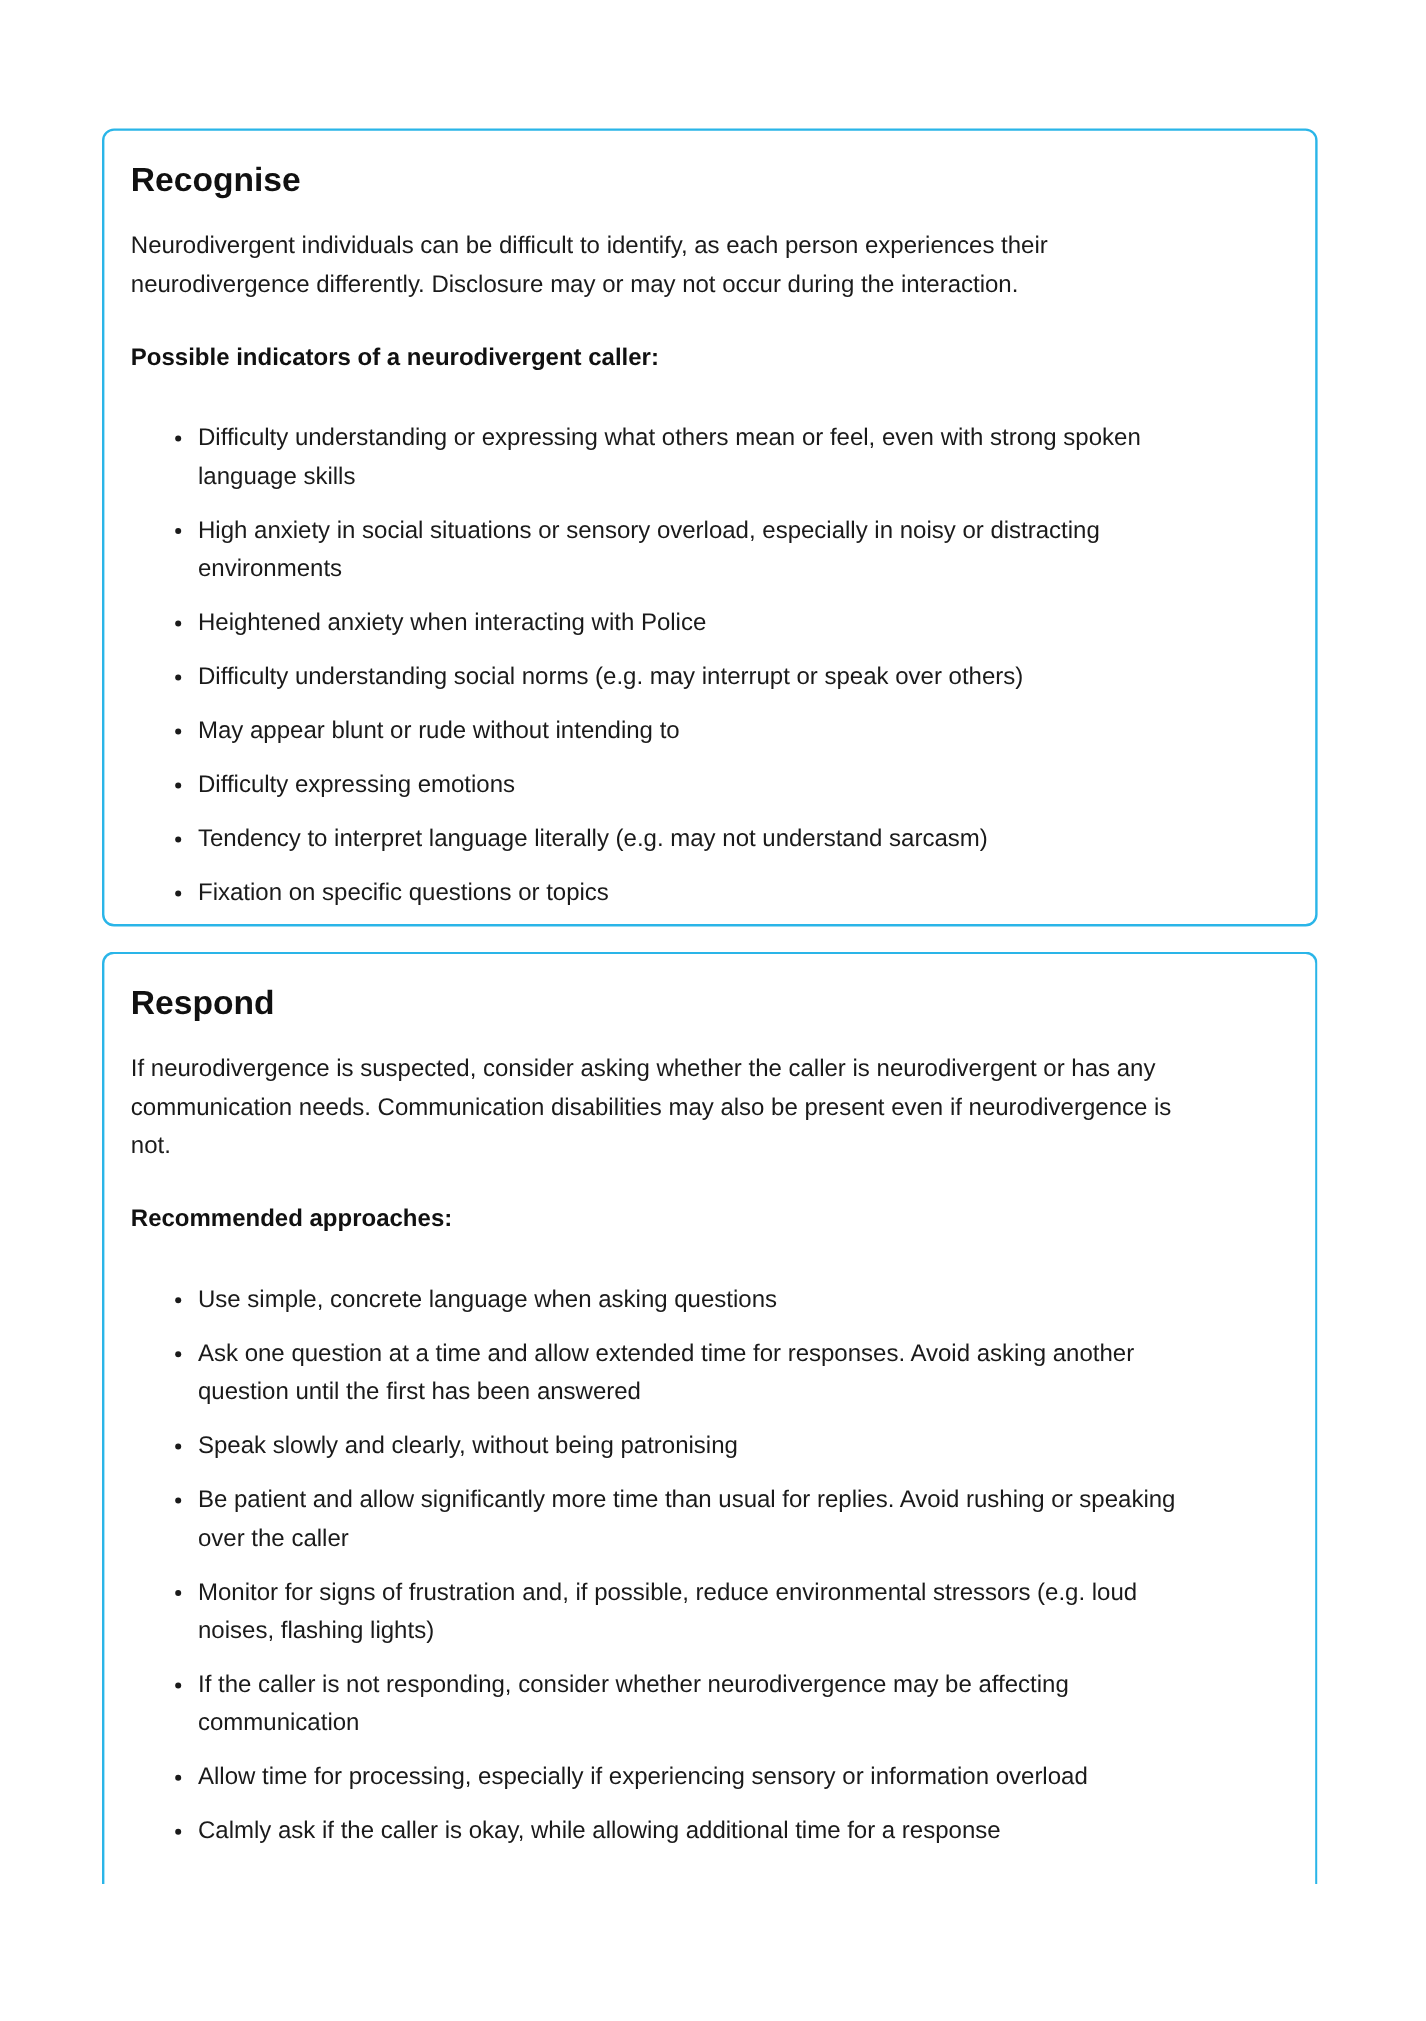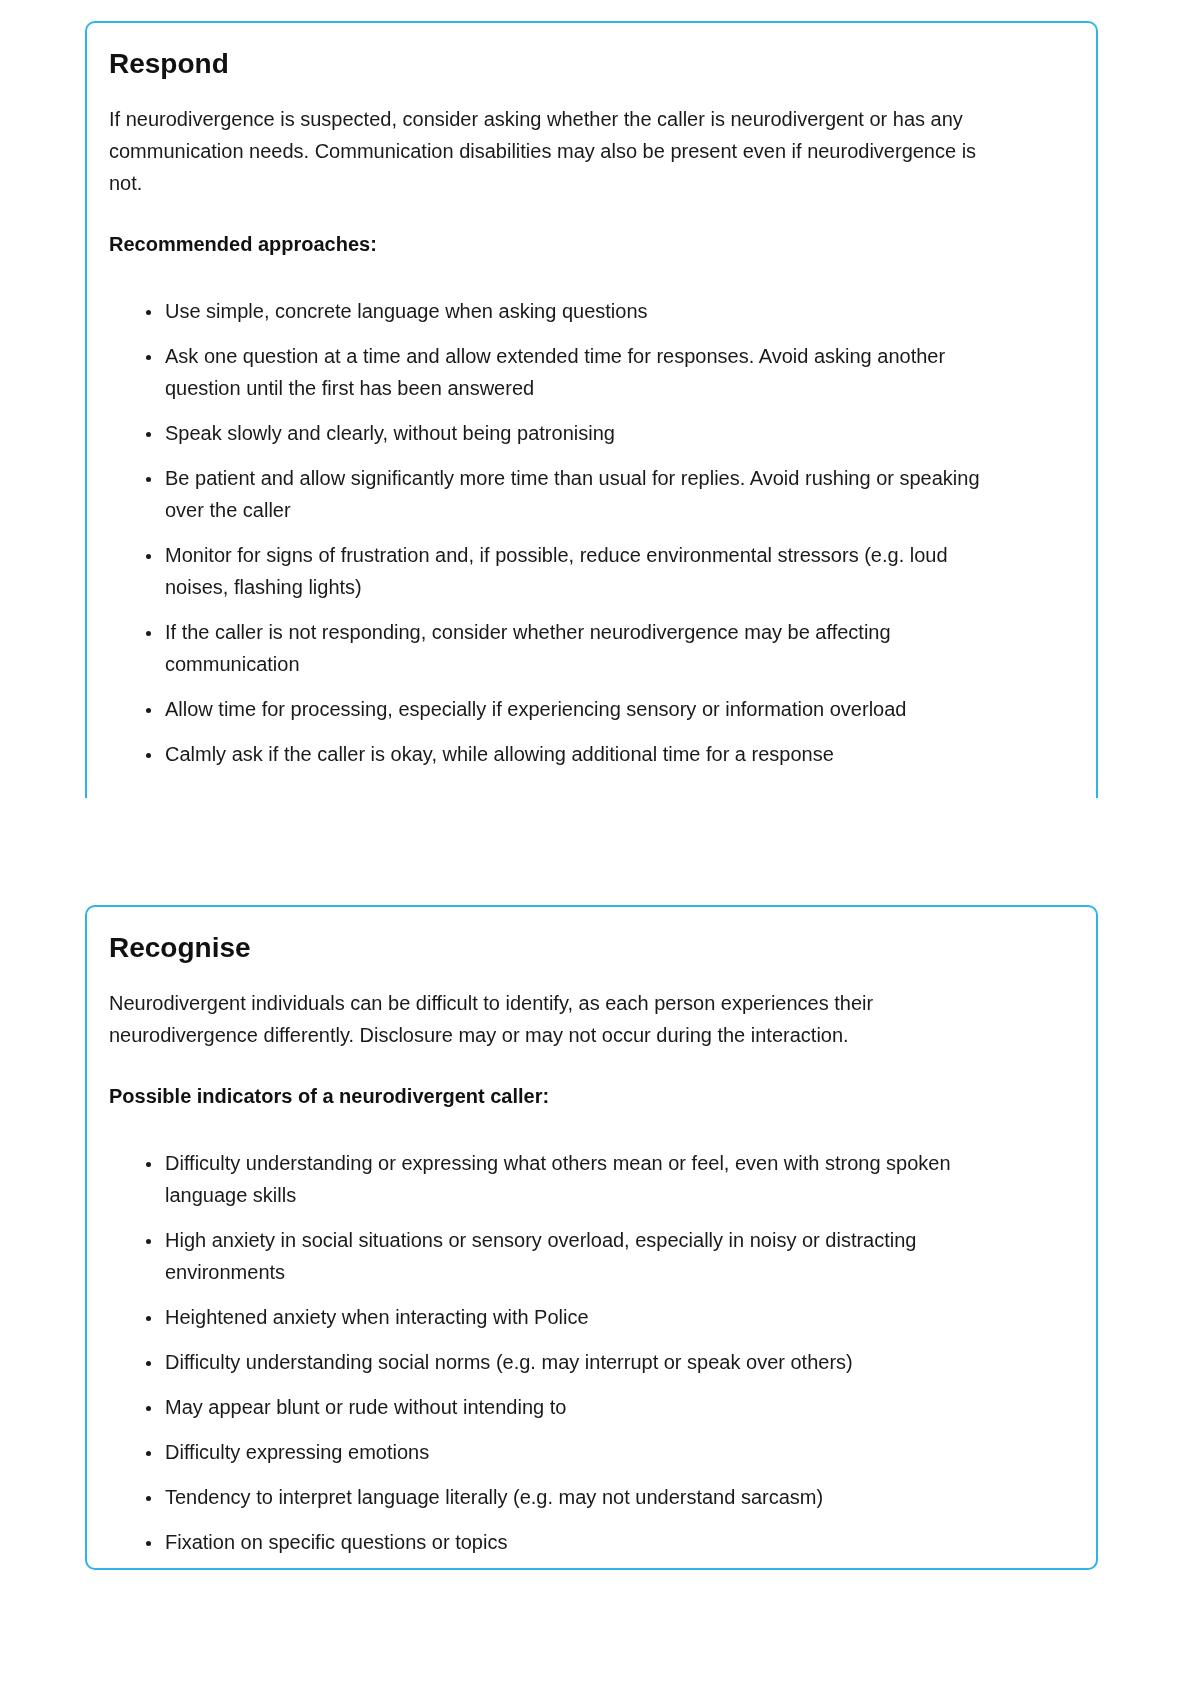--- a/index.html
+++ b/index.html
@@ -73,45 +73,45 @@
   .card ul.bullets li::marker {
     font-size: 17px;
     color: #1a1a1a;
   }
 </style>
 </head>
 <body>
 
 <div class="page">
 
+  <section class="card first">
+    <h2>Recognise</h2>
+    <p class="intro">Neurodivergent individuals can be difficult to identify, as each person experiences their neurodivergence differently. Disclosure may or may not occur during the interaction.</p>
+    <h3 class="subheading">Possible indicators of a neurodivergent caller:</h3>
+    <ul class="bullets">
+        <li>Difficulty understanding or expressing what others mean or feel, even with strong spoken language skills</li>
+        <li>High anxiety in social situations or sensory overload, especially in noisy or distracting environments</li>
+        <li>Heightened anxiety when interacting with Police</li>
+        <li>Difficulty understanding social norms (e.g. may interrupt or speak over others)</li>
+        <li>May appear blunt or rude without intending to</li>
+        <li>Difficulty expressing emotions</li>
+        <li>Tendency to interpret language literally (e.g. may not understand sarcasm)</li>
+        <li>Fixation on specific questions or topics</li>
+      </ul>
+  </section>
+
   <section class="card second">
     <h2>Respond</h2>
     <p class="intro">If neurodivergence is suspected, consider asking whether the caller is neurodivergent or has any communication needs. Communication disabilities may also be present even if neurodivergence is not.</p>
     <h3 class="subheading">Recommended approaches:</h3>
     <ul class="bullets">
         <li>Use simple, concrete language when asking questions</li>
         <li>Ask one question at a time and allow extended time for responses. Avoid asking another question until the first has been answered</li>
         <li>Speak slowly and clearly, without being patronising</li>
         <li>Be patient and allow significantly more time than usual for replies. Avoid rushing or speaking over the caller</li>
         <li>Monitor for signs of frustration and, if possible, reduce environmental stressors (e.g. loud noises, flashing lights)</li>
         <li>If the caller is not responding, consider whether neurodivergence may be affecting communication</li>
         <li>Allow time for processing, especially if experiencing sensory or information overload</li>
         <li>Calmly ask if the caller is okay, while allowing additional time for a response</li>
       </ul>
   </section>
 
-  <section class="card first">
-    <h2>Recognise</h2>
-    <p class="intro">Neurodivergent individuals can be difficult to identify, as each person experiences their neurodivergence differently. Disclosure may or may not occur during the interaction.</p>
-    <h3 class="subheading">Possible indicators of a neurodivergent caller:</h3>
-    <ul class="bullets">
-        <li>Difficulty understanding or expressing what others mean or feel, even with strong spoken language skills</li>
-        <li>High anxiety in social situations or sensory overload, especially in noisy or distracting environments</li>
-        <li>Heightened anxiety when interacting with Police</li>
-        <li>Difficulty understanding social norms (e.g. may interrupt or speak over others)</li>
-        <li>May appear blunt or rude without intending to</li>
-        <li>Difficulty expressing emotions</li>
-        <li>Tendency to interpret language literally (e.g. may not understand sarcasm)</li>
-        <li>Fixation on specific questions or topics</li>
-      </ul>
-  </section>
-
 </div>
 
 </body></html>

